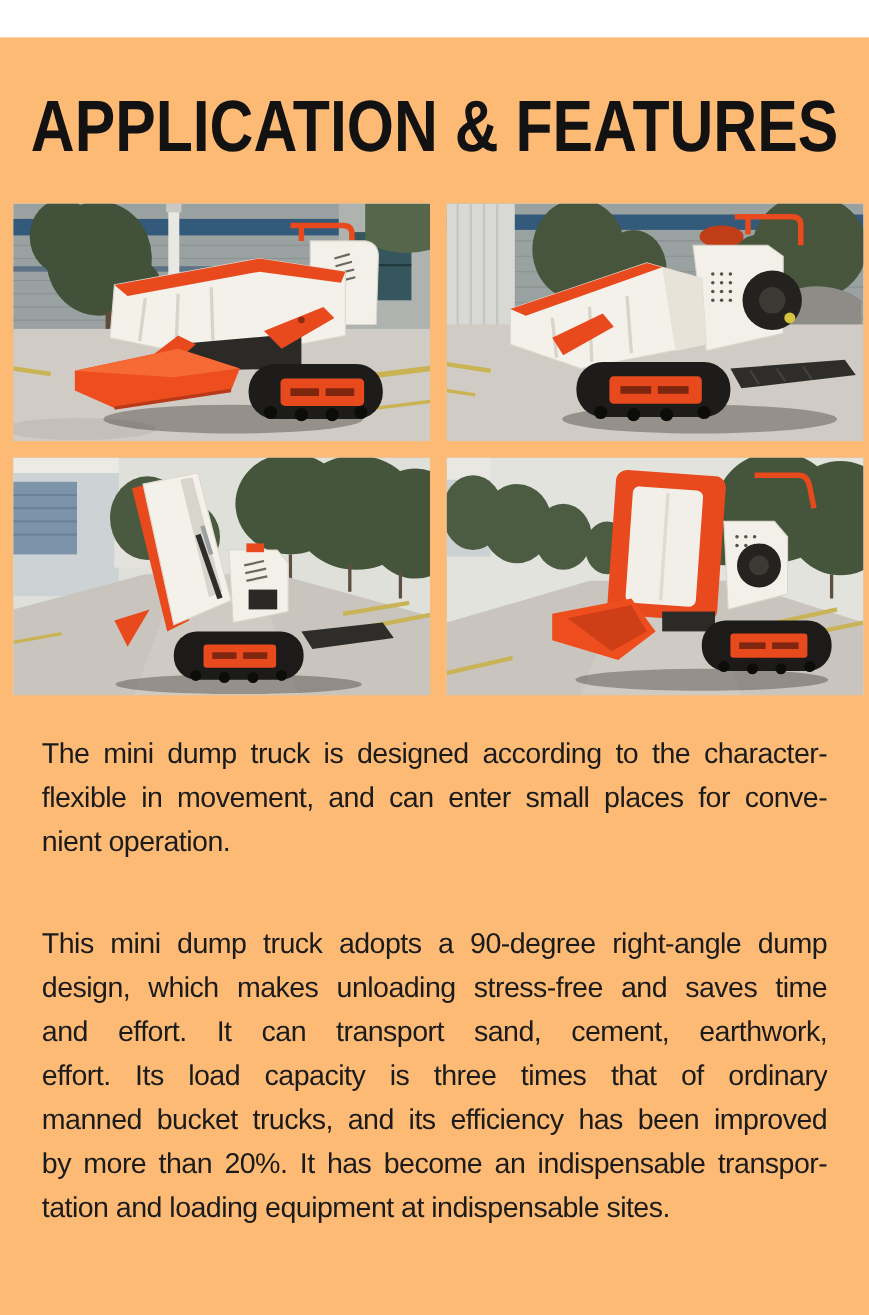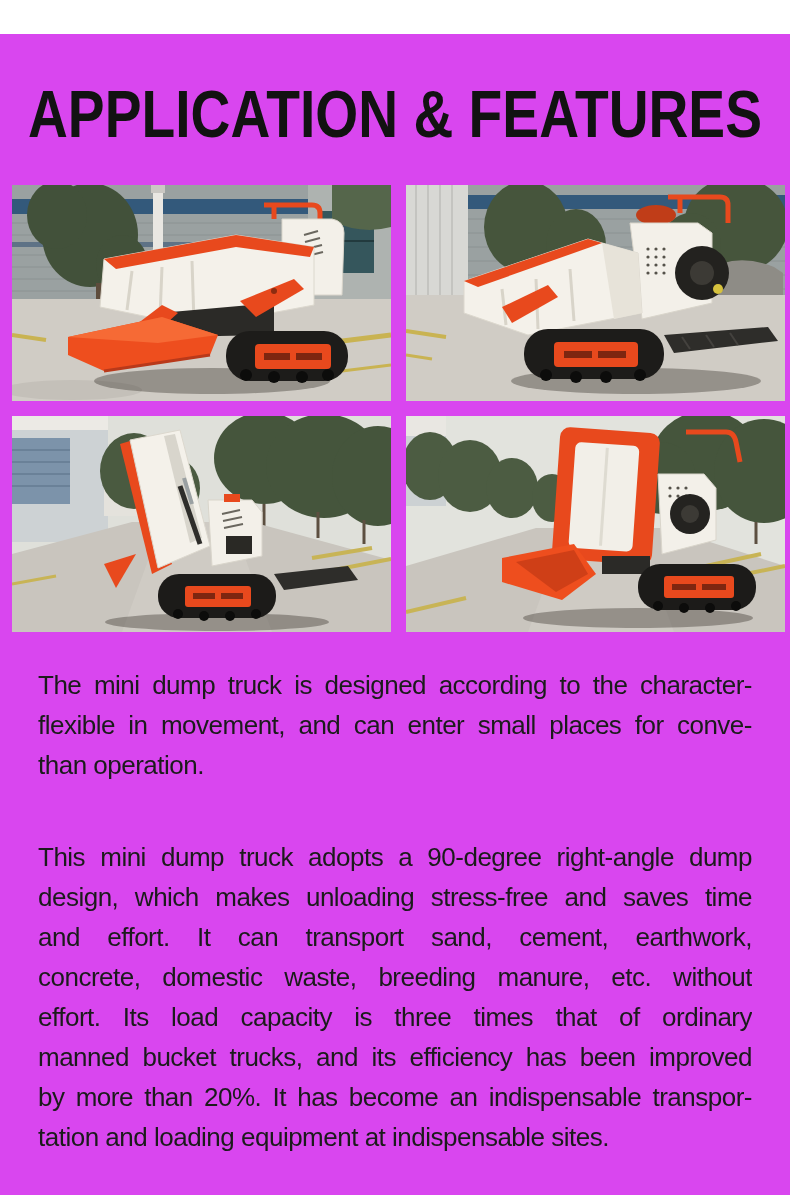--- a/index.html
+++ b/index.html
@@ -4,21 +4,21 @@
 <style>
   html, body { margin: 0; padding: 0; }
   body {
     width: 790px; height: 1195px;
     background: #ffffff;
     font-family: "Liberation Sans", sans-serif;
     overflow: hidden;
   }
   .page { width: 790px; height: 1195px; position: relative; }
   .top-strip { height: 34px; background: #ffffff; }
-  .content { background: #d946ef; min-height: 1161px; }
+  .content { background: #fdba74; min-height: 1161px; }
   .heading-band { height: 151px; }
   .heading-band svg { display: block; }
   .heading-band text {
     font-family: "Liberation Sans", sans-serif;
     font-weight: bold;
     font-size: 66px;
     fill: #121212;
   }
   .gallery {
     display: grid;
@@ -357,27 +357,26 @@
           </g>
         </svg>
       </figure>
 
     </section>
 
     <section class="text-section">
       <div class="para">
         <div class="line">The mini dump truck is designed according to the character-</div>
         <div class="line">flexible in movement, and can enter small places for conve-</div>
-        <div class="line last">than operation.</div>
+        <div class="line last">nient operation.</div>
       </div>
       <div class="para para2">
         <div class="line">This mini dump truck adopts a 90-degree right-angle dump</div>
         <div class="line">design, which makes unloading stress-free and saves time</div>
         <div class="line">and effort. It can transport sand, cement, earthwork,</div>
-        <div class="line">concrete, domestic waste, breeding manure, etc. without</div>
         <div class="line">effort. Its load capacity is three times that of ordinary</div>
         <div class="line">manned bucket trucks, and its efficiency has been improved</div>
         <div class="line">by more than 20%. It has become an indispensable transpor-</div>
         <div class="line last">tation and loading equipment at indispensable sites.</div>
       </div>
     </section>
 
   </div>
 </div>
 

